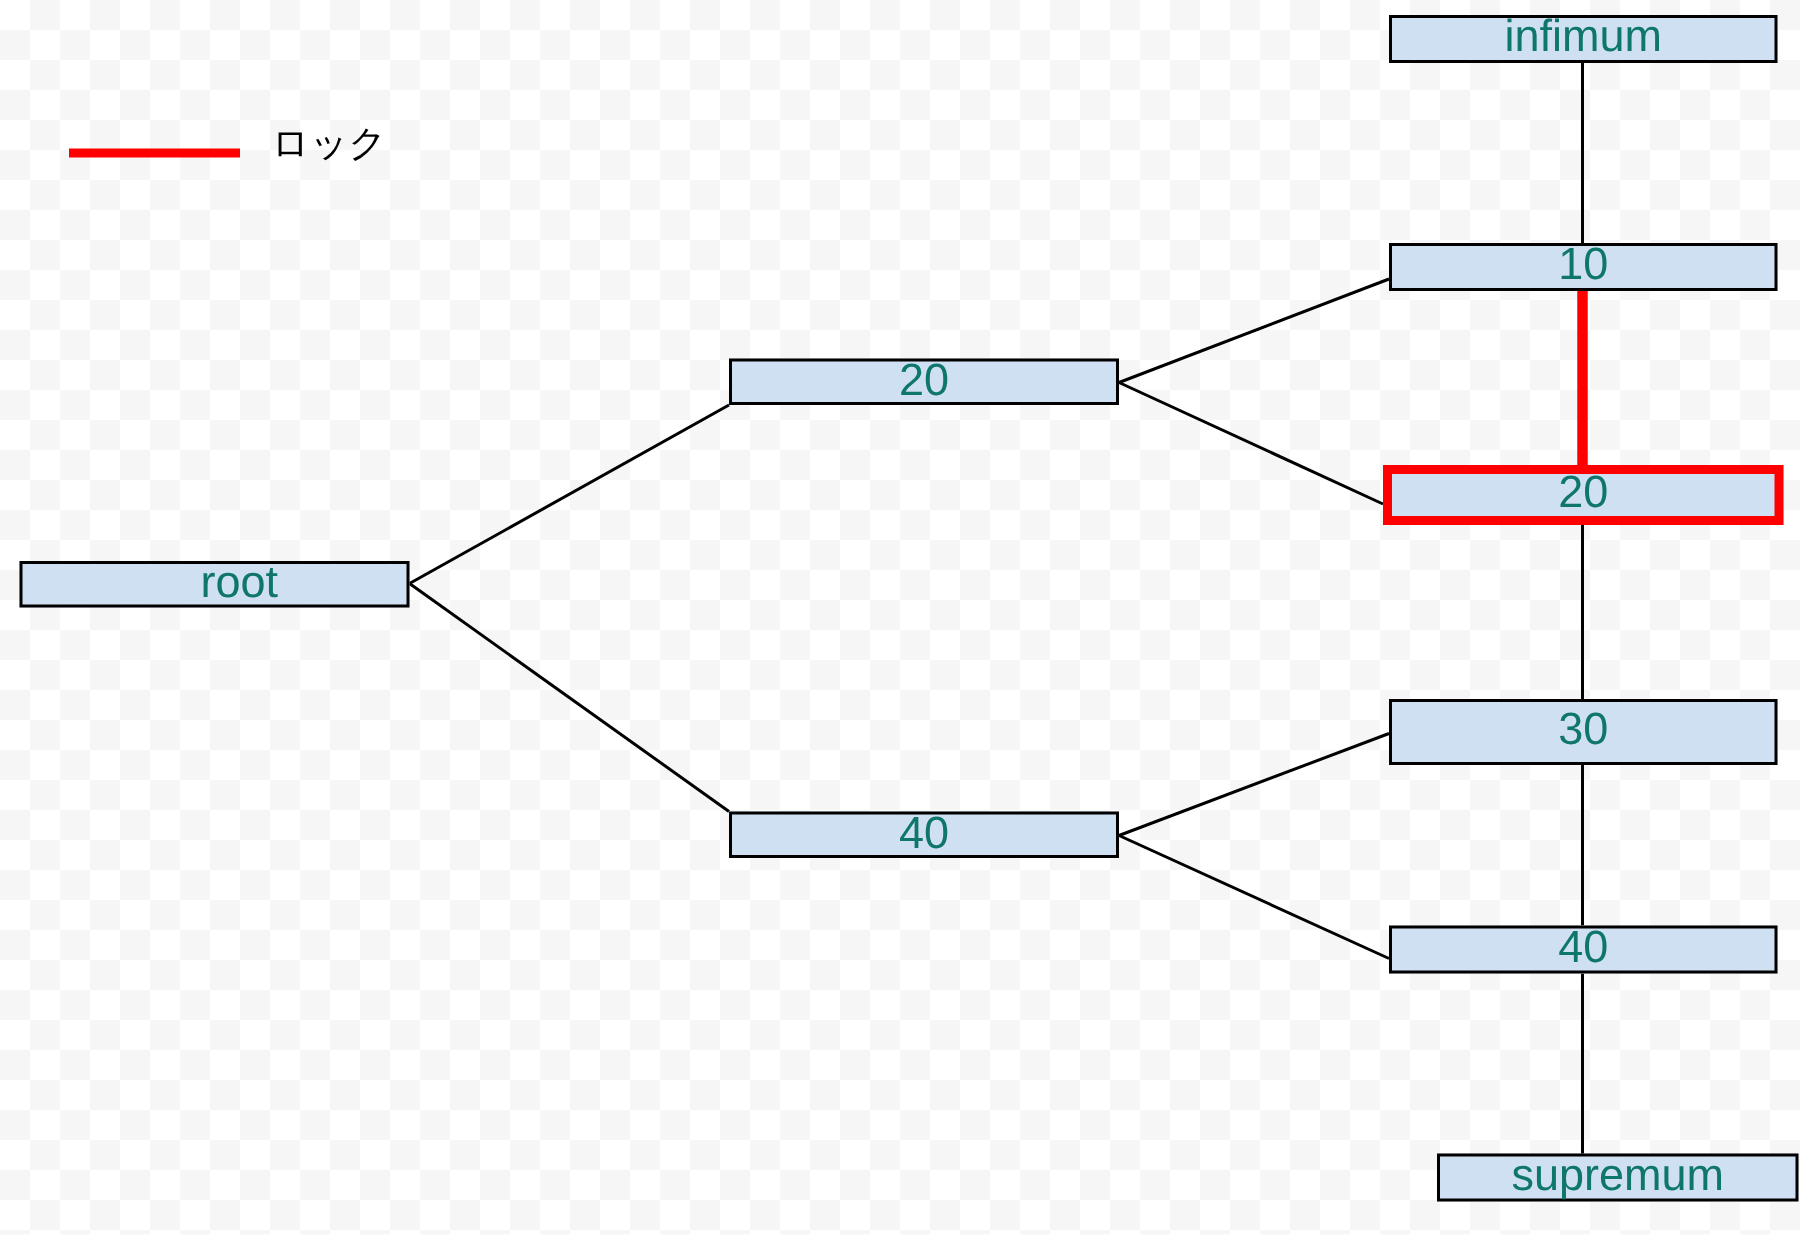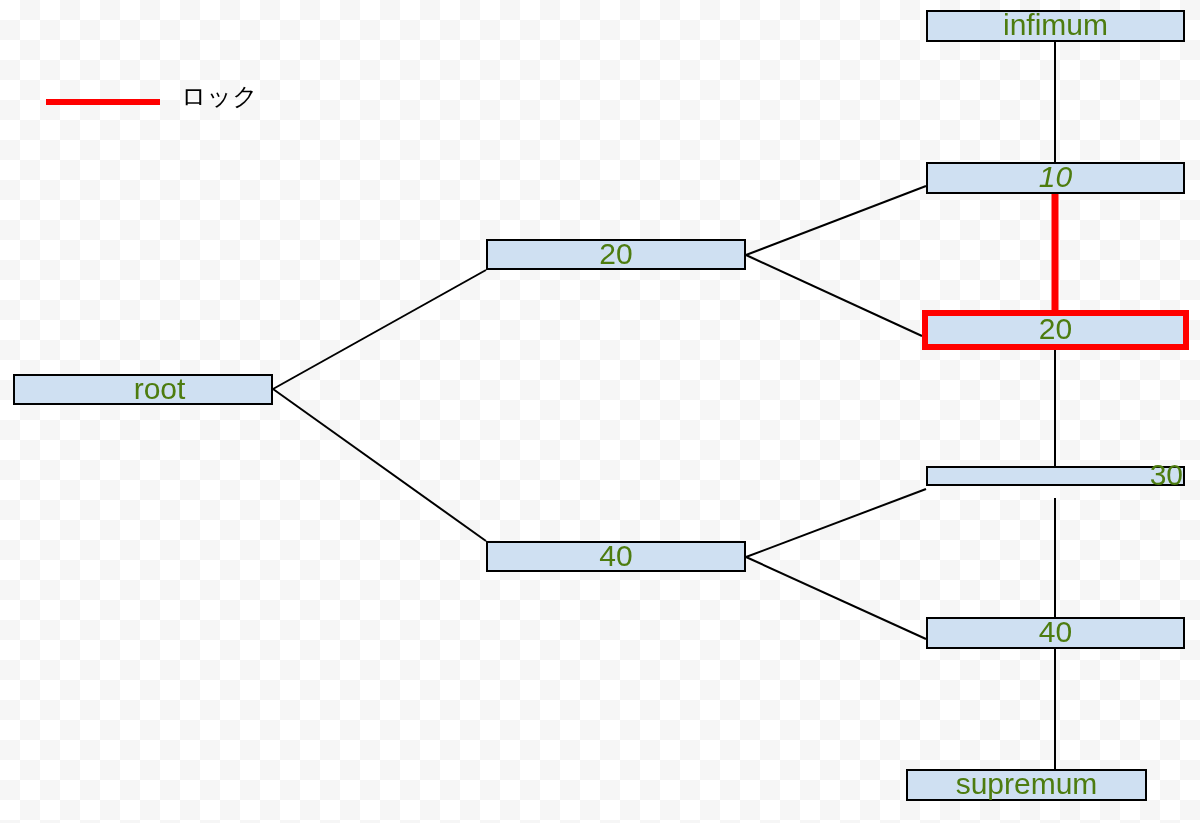--- a/index.html
+++ b/index.html
@@ -34,21 +34,21 @@
     pointer-events: none;
   }
   .node {
     position: absolute;
     box-sizing: border-box;
     background: #cfe0f2;
     border: 2px solid #000000;
     display: flex;
     align-items: center;
     justify-content: center;
-    color: #4d7c0f;
+    color: #0f766e;
     line-height: 1;
     white-space: nowrap;
   }
   .node.locked {
     border: 6px solid #ff0000;
   }
   .node-label {
     display: block;
     font-size: 30px;
     transform: translateY(-1px);
@@ -93,33 +93,33 @@
       </div>
       <div class="node" style="left: 486px; top: 239px; width: 260px; height: 31px;">
         <span class="node-label">20</span>
       </div>
       <div class="node" style="left: 486px; top: 541px; width: 260px; height: 31px;">
         <span class="node-label">40</span>
       </div>
       <div class="node" style="left: 926px; top: 10px; width: 259px; height: 32px;">
         <span class="node-label">infimum</span>
       </div>
-      <div class="node" style="left: 926px; top: 162px; width: 259px; height: 32px; font-style: italic;">
+      <div class="node" style="left: 926px; top: 162px; width: 259px; height: 32px;">
         <span class="node-label">10</span>
       </div>
       <div class="node locked" style="left: 922px; top: 310px; width: 267px; height: 40px;">
         <span class="node-label">20</span>
       </div>
-      <div class="node" style="left: 926px; top: 466px; width: 259px; height: 20px; justify-content: flex-end;">
+      <div class="node" style="left: 926px; top: 466px; width: 259px; height: 44px;">
         <span class="node-label">30</span>
       </div>
       <div class="node" style="left: 926px; top: 617px; width: 259px; height: 32px;">
         <span class="node-label">40</span>
       </div>
-      <div class="node" style="left: 906px; top: 769px; width: 241px; height: 32px;">
+      <div class="node" style="left: 958px; top: 769px; width: 241px; height: 32px;">
         <span class="node-label">supremum</span>
       </div>
     </div>
 
   <div class="legend">
     <div class="legend-swatch" id="legend-swatch" style="left: 46px; top: 99px; width: 114px; height: 6px; background: rgb(255, 0, 0);"></div>
     <div class="legend-text" id="legend-text" style="left: 181px; top: 84px;">ロック</div>
   </div>
 
 </div>

